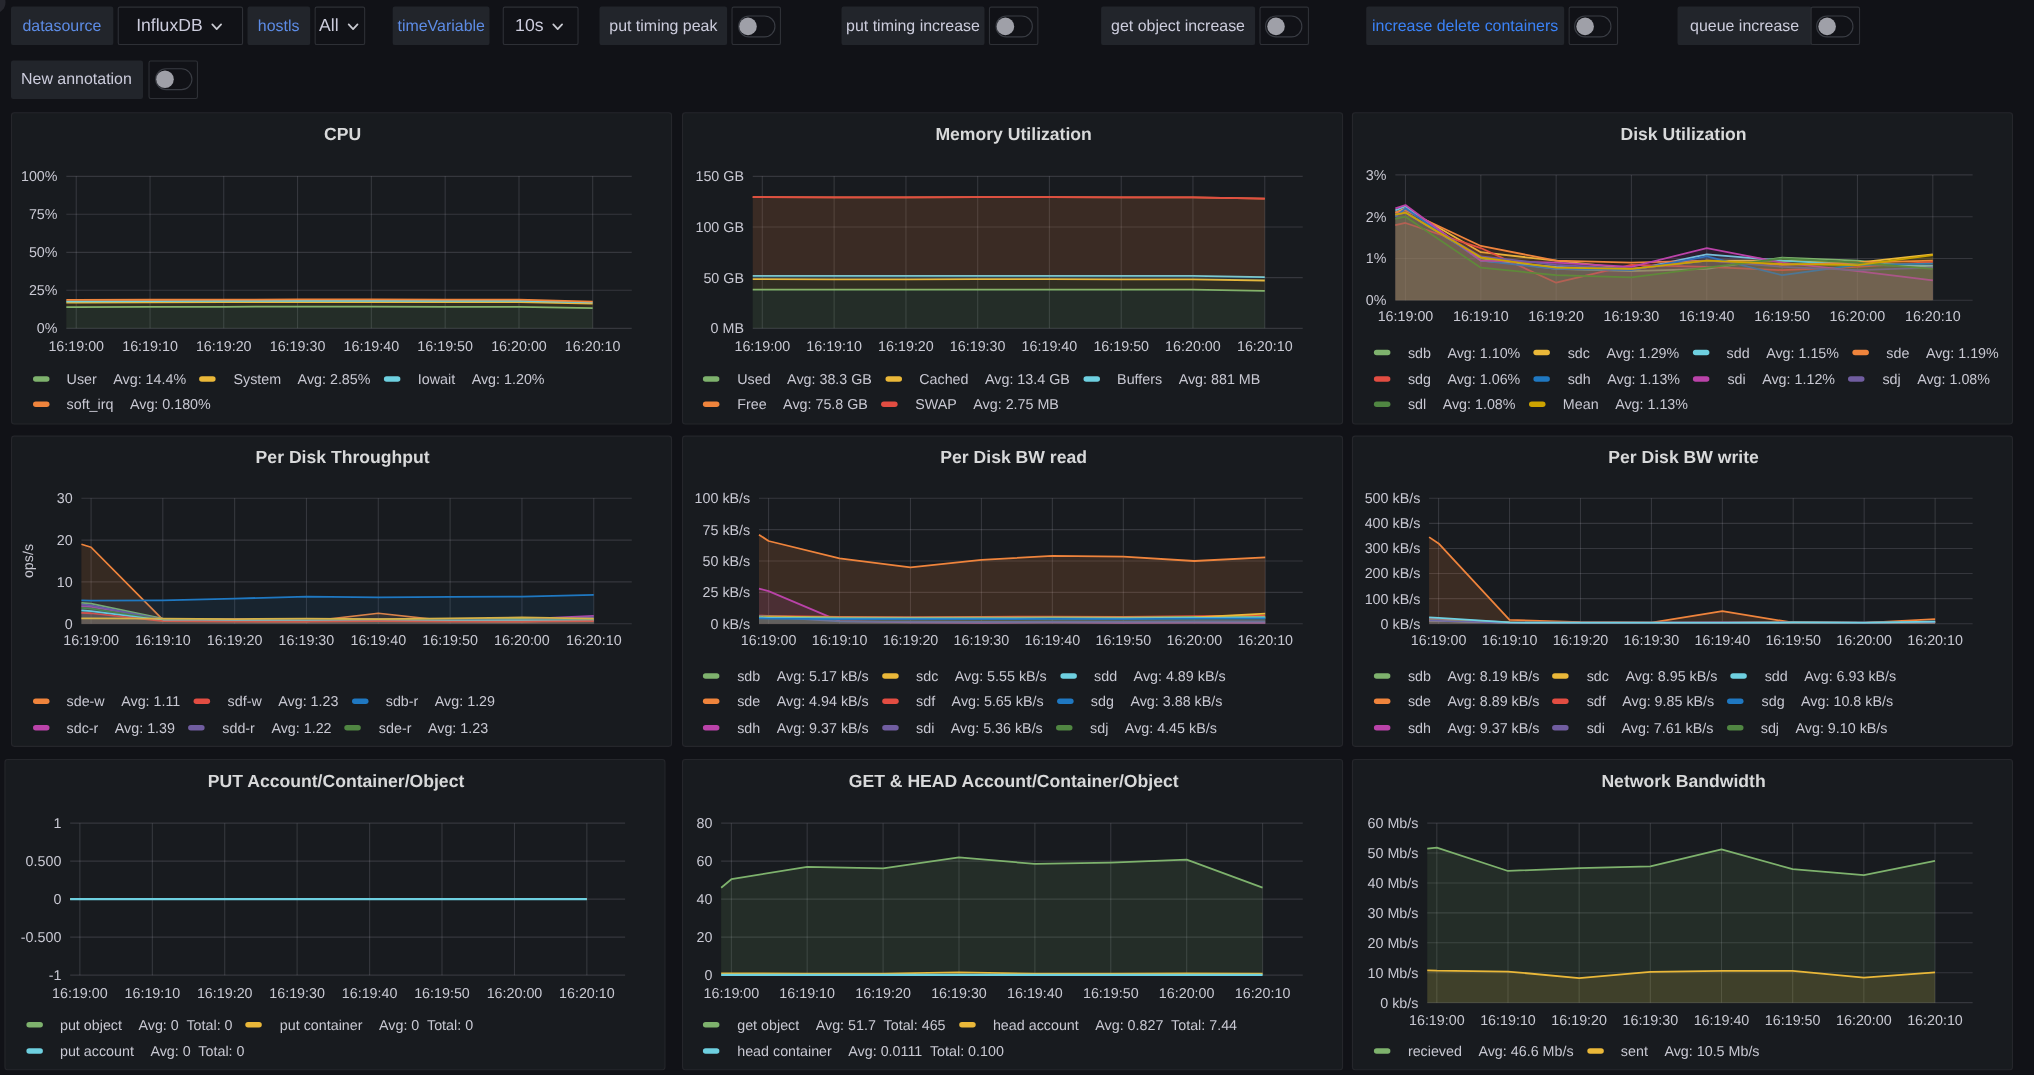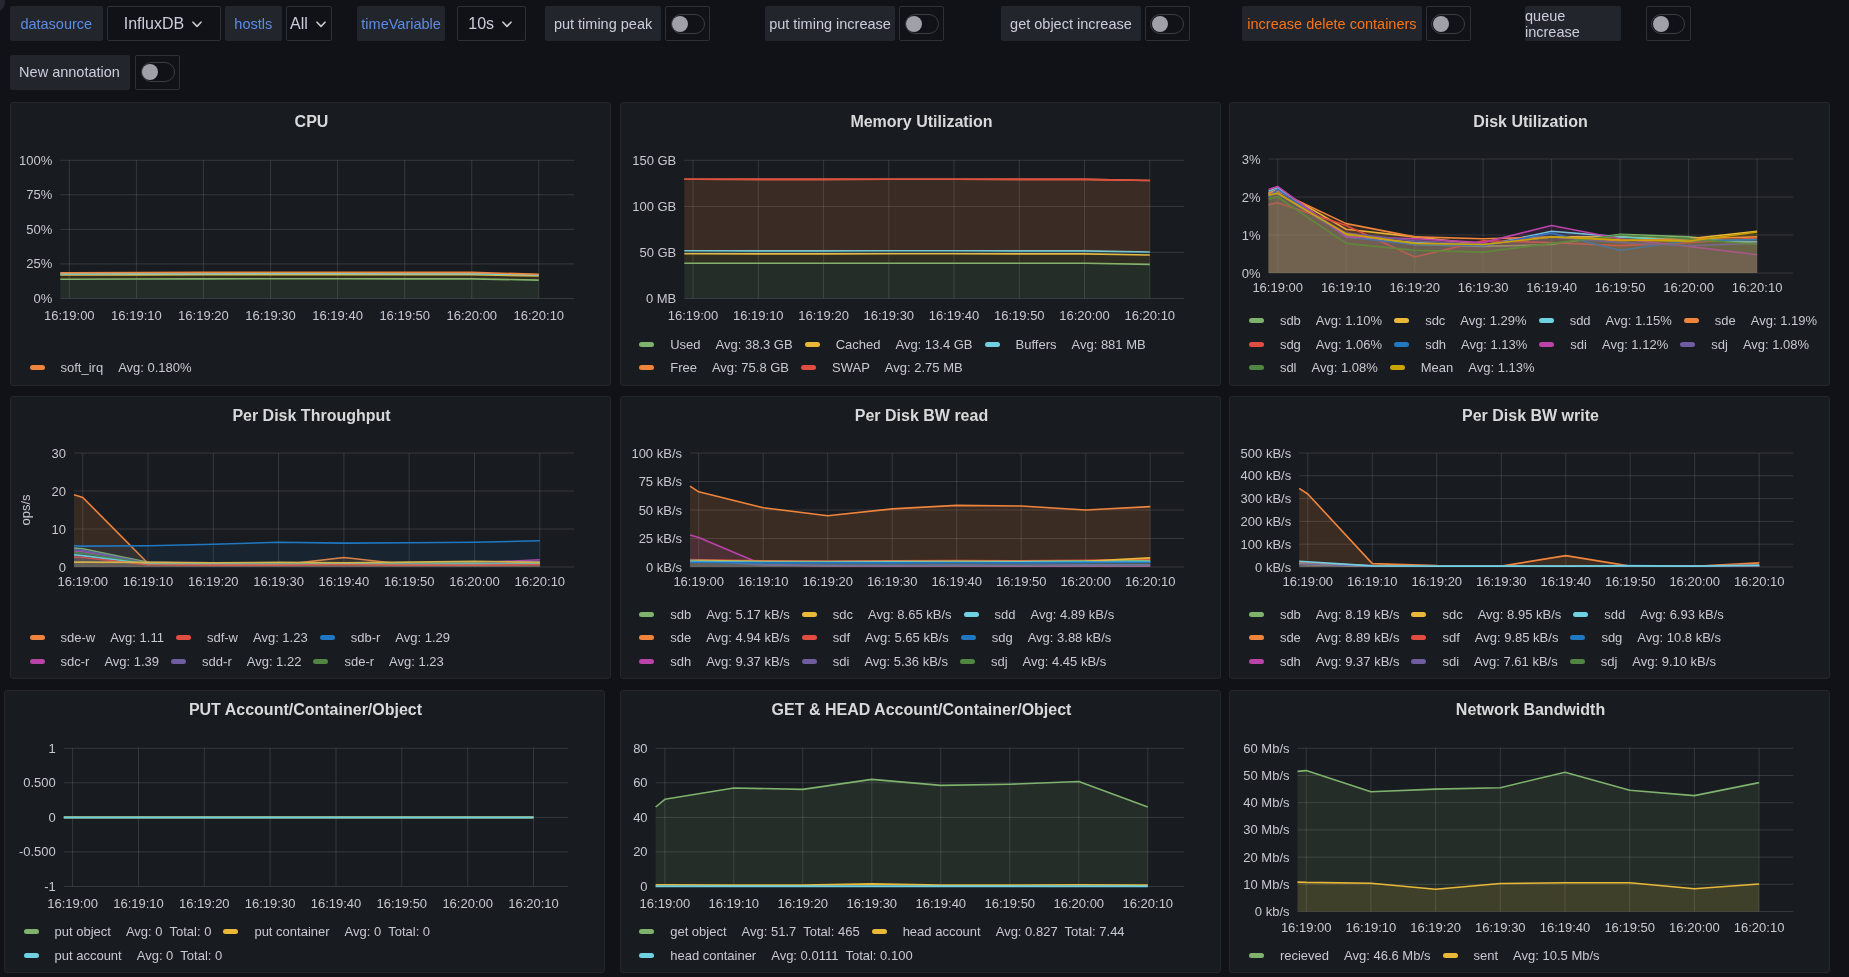--- a/index.html
+++ b/index.html
@@ -70,28 +70,28 @@
   </div>
 <div class="lb" style="left:1000.6px;top:6.3px;width:140.7px">
     <span style="color:#ccccdc">get object increase</span>
   </div>
 <div class="tb" style="left:1144.8px;top:6.3px">
     <span class="sw">
       <span class="knob"></span>
     </span>
   </div>
 <div class="lb" style="left:1241.7px;top:6.3px;width:180.5px">
-    <span style="color:#f97316">increase delete containers</span>
+    <span style="color:#3b82f6">increase delete containers</span>
   </div>
 <div class="tb" style="left:1425.6px;top:6.3px">
     <span class="sw">
       <span class="knob"></span>
     </span>
   </div>
-<div class="lb" style="left:1525px;top:6.3px;width:96px">
+<div class="lb" style="left:1525px;top:6.3px;width:122px">
     <span style="color:#ccccdc">queue increase</span>
   </div>
 <div class="tb" style="left:1645.8px;top:6.3px">
     <span class="sw">
       <span class="knob"></span>
     </span>
   </div>
 <div class="lb" style="left:9.5px;top:55.0px;width:120px">
     <span style="color:#ccccdc">New annotation</span>
   </div>
@@ -131,20 +131,37 @@
       <text x="527.8" y="216.5" text-anchor="middle" font-size="13" fill="#c8c8d2">16:20:10</text>
       <polygon points="49.3,176.2 58.3,176.2 125.4,176.0 192.4,175.9 259.5,175.7 326.6,175.7 393.7,175.9 460.8,175.9 527.8,177.1 527.8,195.5 49.3,195.5" fill="#7EB26D" fill-opacity="0.12" stroke="none"></polygon>
       <polyline points="49.3,176.2 58.3,176.2 125.4,176.0 192.4,175.9 259.5,175.7 326.6,175.7 393.7,175.9 460.8,175.9 527.8,177.1" fill="none" stroke="#7EB26D" stroke-width="1.6" stroke-linejoin="round"></polyline>
       <polygon points="49.3,172.0 58.3,172.0 125.4,171.9 192.4,171.7 259.5,171.6 326.6,171.6 393.7,171.7 460.8,171.7 527.8,173.0 527.8,177.1 460.8,175.9 393.7,175.9 326.6,175.7 259.5,175.7 192.4,175.9 125.4,176.0 58.3,176.2 49.3,176.2" fill="#EAB839" fill-opacity="0.12" stroke="none"></polygon>
       <polyline points="49.3,172.0 58.3,172.0 125.4,171.9 192.4,171.7 259.5,171.6 326.6,171.6 393.7,171.7 460.8,171.7 527.8,173.0" fill="none" stroke="#EAB839" stroke-width="1.6" stroke-linejoin="round"></polyline>
       <polygon points="49.3,170.9 58.3,170.9 125.4,170.8 192.4,170.6 259.5,170.5 326.6,170.5 393.7,170.6 460.8,170.6 527.8,171.9 527.8,173.0 460.8,171.7 393.7,171.7 326.6,171.6 259.5,171.6 192.4,171.7 125.4,171.9 58.3,172.0 49.3,172.0" fill="#6ED0E0" fill-opacity="0.12" stroke="none"></polygon>
       <polyline points="49.3,170.9 58.3,170.9 125.4,170.8 192.4,170.6 259.5,170.5 326.6,170.5 393.7,170.6 460.8,170.6 527.8,171.9" fill="none" stroke="#6ED0E0" stroke-width="1.6" stroke-linejoin="round"></polyline>
       <polygon points="49.3,169.7 58.3,169.7 125.4,169.5 192.4,169.4 259.5,169.2 326.6,169.2 393.7,169.4 460.8,169.4 527.8,171.2 527.8,171.9 460.8,170.6 393.7,170.6 326.6,170.5 259.5,170.5 192.4,170.6 125.4,170.8 58.3,170.9 49.3,170.9" fill="#EF843C" fill-opacity="0.12" stroke="none"></polygon>
       <polyline points="49.3,169.7 58.3,169.7 125.4,169.5 192.4,169.4 259.5,169.2 326.6,169.2 393.7,169.4 460.8,169.4 527.8,171.2" fill="none" stroke="#EF843C" stroke-width="1.6" stroke-linejoin="round"></polyline>
     </svg>
+    <div class="lrow" style="top:232.1px">
+      <span class="li">
+        <i style="background:#7EB26D"></i>
+        <span class="ll">User</span>
+        <span class="lv">Avg: 14.4%</span>
+      </span>
+      <span class="li">
+        <i style="background:#EAB839"></i>
+        <span class="ll">System</span>
+        <span class="lv">Avg: 2.85%</span>
+      </span>
+      <span class="li">
+        <i style="background:#6ED0E0"></i>
+        <span class="ll">Iowait</span>
+        <span class="lv">Avg: 1.20%</span>
+      </span>
+    </div>
     <div class="lrow" style="top:255.5px">
       <span class="li">
         <i style="background:#EF843C"></i>
         <span class="ll">soft_irq</span>
         <span class="lv">Avg: 0.180%</span>
       </span>
     </div>
   </div>
 <div class="panel" style="left:619.7px;top:102.0px">
     <svg width="601" height="284" viewBox="0 0 601 284" style="position:absolute;left:0;top:0">
@@ -450,21 +467,21 @@
     </svg>
     <div class="lrow" style="top:208.7px">
       <span class="li">
         <i style="background:#7EB26D"></i>
         <span class="ll">sdb</span>
         <span class="lv">Avg: 5.17 kB/s</span>
       </span>
       <span class="li">
         <i style="background:#EAB839"></i>
         <span class="ll">sdc</span>
-        <span class="lv">Avg: 8.65 kB/s</span>
+        <span class="lv">Avg: 5.55 kB/s</span>
       </span>
       <span class="li">
         <i style="background:#6ED0E0"></i>
         <span class="ll">sdd</span>
         <span class="lv">Avg: 4.89 kB/s</span>
       </span>
     </div>
     <div class="lrow" style="top:232.1px">
       <span class="li">
         <i style="background:#EF843C"></i>

